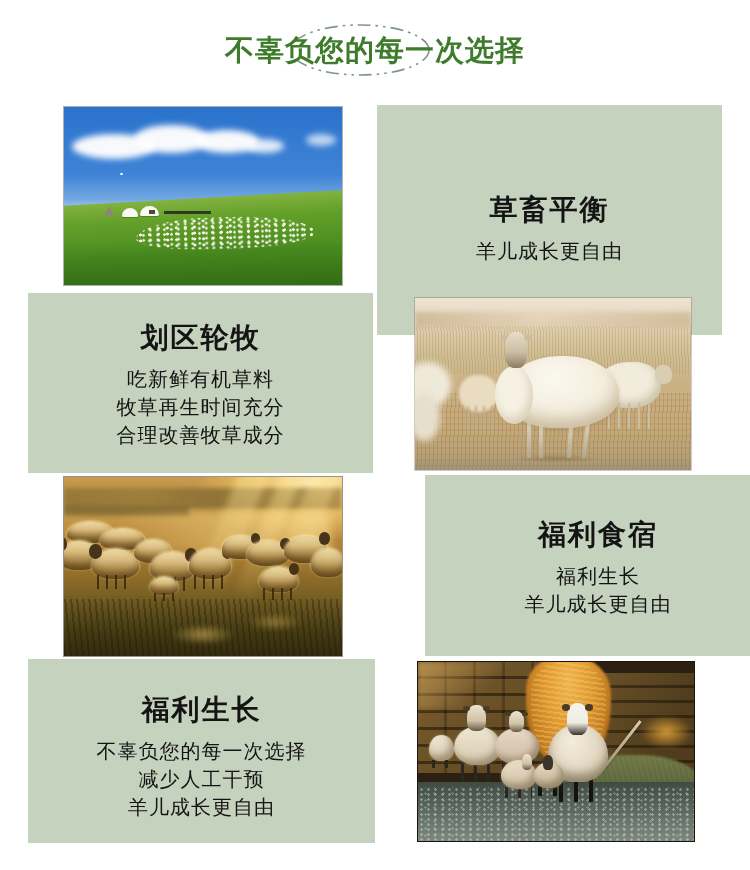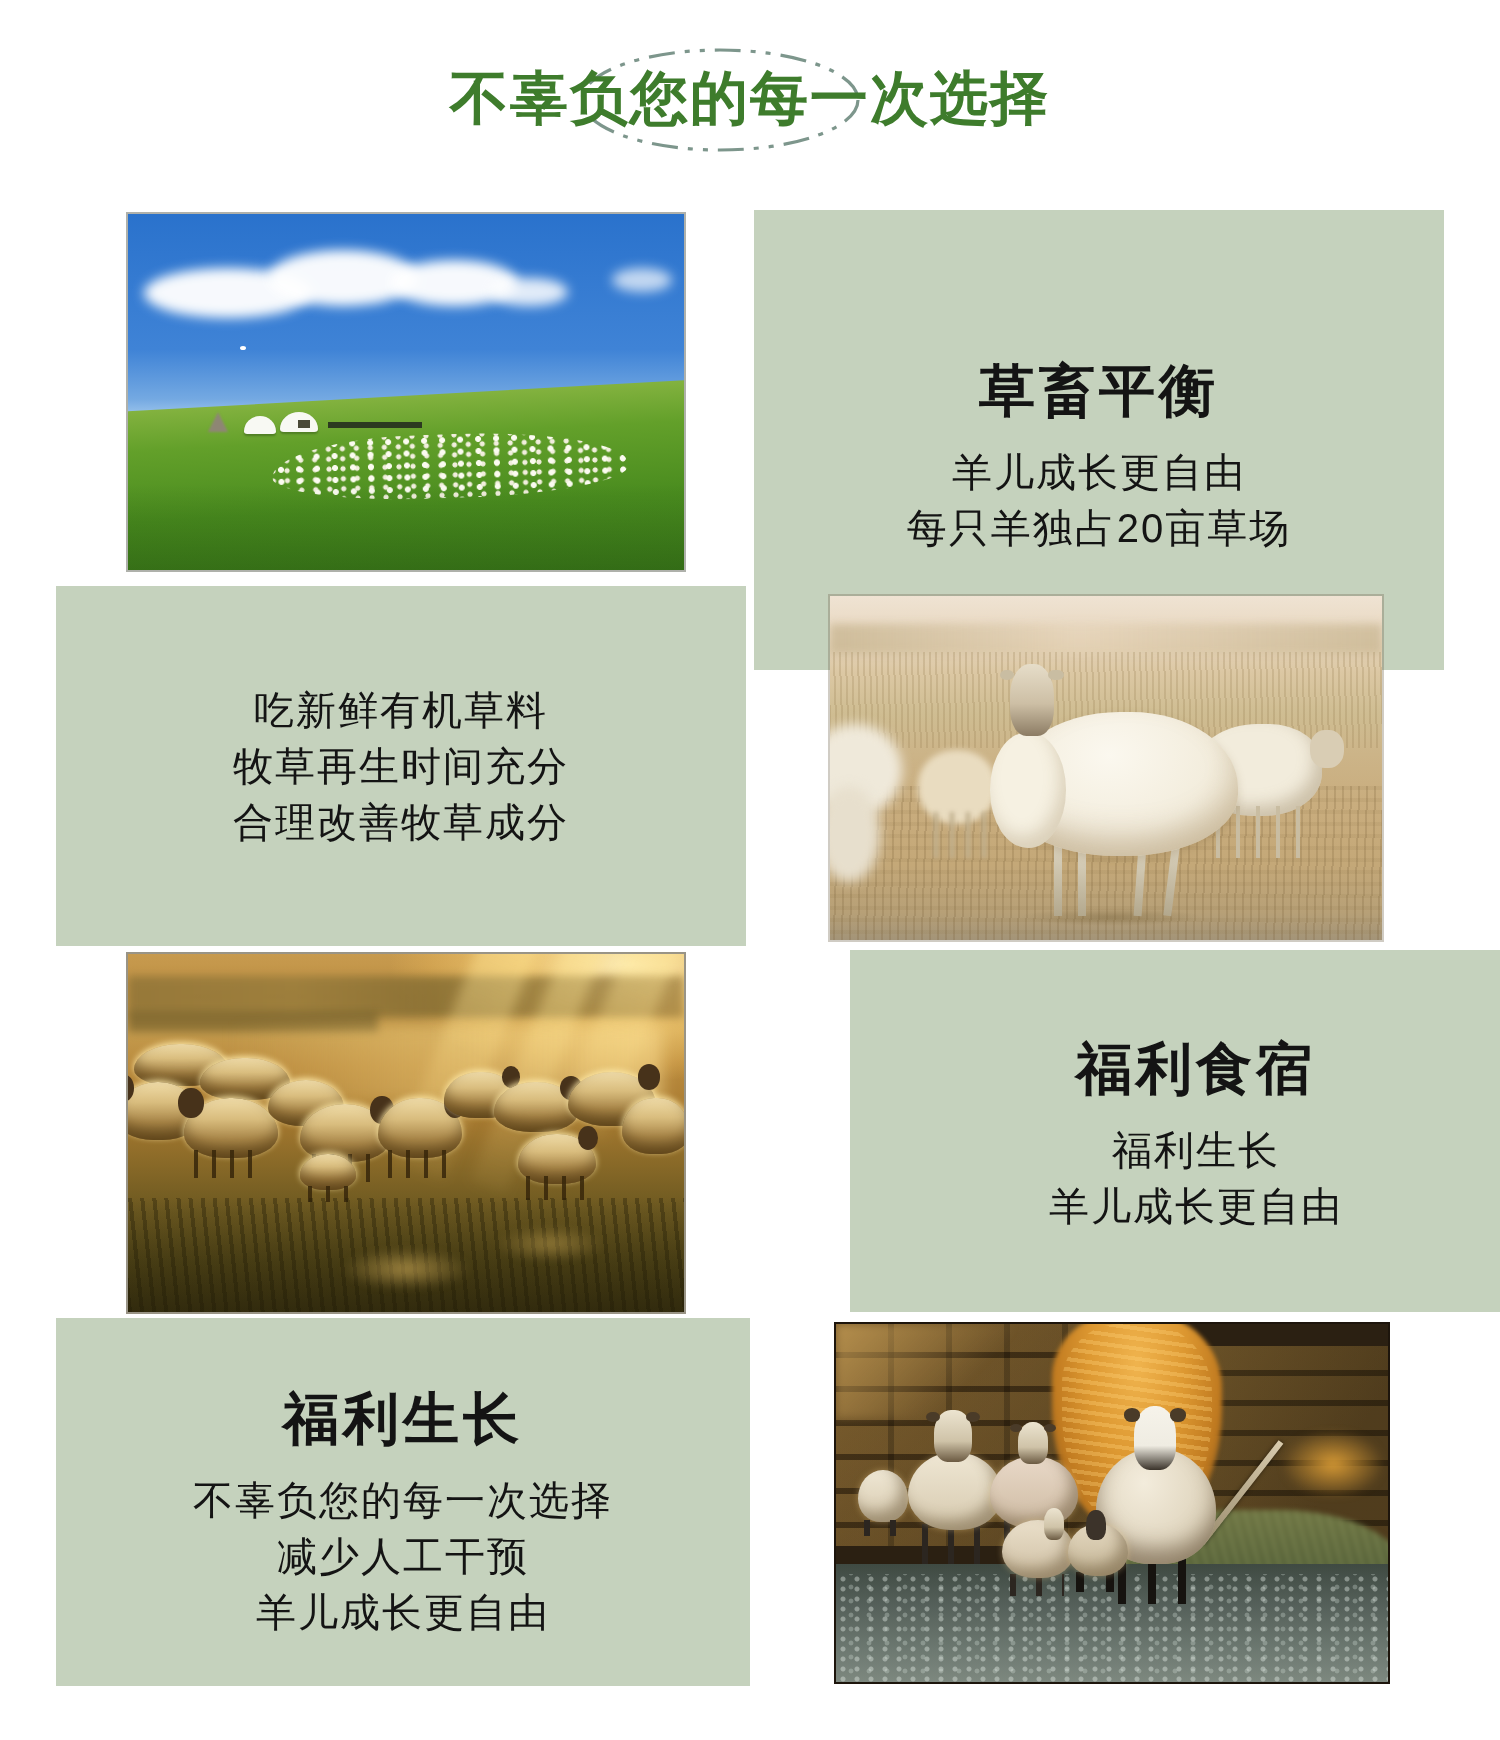--- a/index.html
+++ b/index.html
@@ -203,24 +203,24 @@
     <div class="pa-yurt pa-y2"></div>
     <div class="pa-truck"></div>
     <div class="pa-fence"></div>
     <div class="pa-flock"></div>
     <div class="pa-grass-shade"></div>
   </div>
 
   <div class="card card1">
     <div class="card-title">草畜平衡</div>
     <div class="card-line">羊儿成长更自由</div>
-    <div class="card-line">每只羊独占20亩草场</div>
   </div>
 
   <div class="card card2">
+    <div class="card-title">划区轮牧</div>
     <div class="card-line">吃新鲜有机草料</div>
     <div class="card-line">牧草再生时间充分</div>
     <div class="card-line">合理改善牧草成分</div>
   </div>
 
   <div class="photo photo-b">
     <div class="pb-bg"></div>
     <div class="pb-haze"></div>
     <div class="pb-grasstex"></div>
     <div class="pb-stubble"></div>

